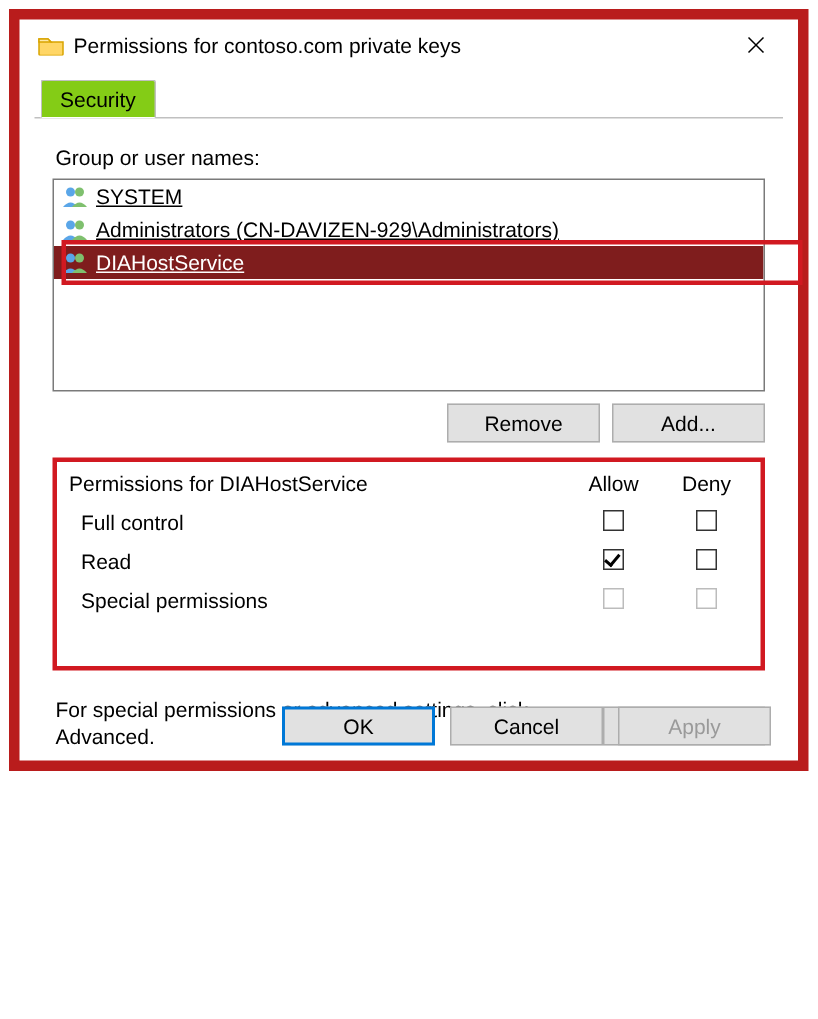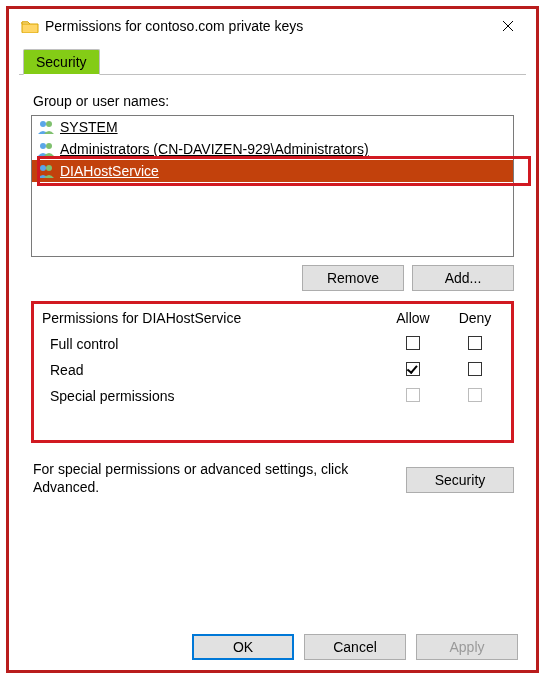--- a/index.html
+++ b/index.html
@@ -1,31 +1,31 @@
 <!DOCTYPE html>
 <html><head>
   <meta charset="utf-8">
   <style>
     * { box-sizing: border-box; font-family: "Segoe UI", Tahoma, sans-serif; }
     body { margin:0; padding:0; width:545px; height:679px; background:#fff; overflow:hidden; }
     .canvas { width:545px; height:679px; padding:6px; }
-    .window { width:533px; height:667px; border:3px solid #b91c1c; background:#fff; position:relative; }
+    .window { width:533px; height:508px; border:7px solid #b91c1c; background:#fff; position:relative; }
     .titlebar { height:34px; display:flex; align-items:center; padding:0 6px; }
     .folder-icon { width:18px; height:14px; margin:0 6px; }
     .title-text { font-size:14px; color:#000; flex:1; }
     .close-btn { width:44px; height:30px; display:flex; align-items:center; justify-content:center; }
     .close-btn svg { stroke:#000; stroke-width:1; }
     .tabstrip { display:flex; align-items:flex-end; padding:0 14px; height:32px; position:relative; }
     .tabstrip::after { content:""; position:absolute; left:10px; right:10px; bottom:0; height:1px; background:#c0c0c0; }
     .tab { border:1px solid #c0c0c0; border-bottom:1px solid #fff; background:#84cc16; padding:4px 12px 4px 12px; font-size:14px; position:relative; z-index:1; border-radius:2px 2px 0 0; }
     .body { padding:14px 22px 4px 22px; }
     .group-label, .advanced-text { font-size:14px; margin:4px 0 6px 2px; }
     .user-list { border:1px solid #7a7a7a; height:142px; background:#fff; overflow:hidden; }
     .user-row { display:flex; align-items:center; height:22px; padding:0 4px; font-size:14px;text-decoration:underline; }
-    .user-row.selected { background:#c2410c; color:#fff; }
+    .user-row.selected { background:#7f1d1d; color:#fff; }
     .user-icon { width:20px; height:18px; display:flex; align-items:center; justify-content:center; margin-right:4px; }
     .btn { background:#e1e1e1; border:1px solid #adadad; font-size:14px; padding:4px 0; text-align:center; cursor:default; }
     .btn.wide { width:102px; }
     .btn.wide2 { width:108px; }
     .btn.default { border:2px solid #0078d7; padding:3px 0; }
     .btn.disabled { color:#9a9a9a; }
     .after-list { display:flex; justify-content:flex-end; gap:8px; margin:8px 0 10px 0; }
     .perm-box { border:3px solid #d11921; padding:6px 8px 26px 8px; margin-top:4px; }
     .perm-row { display:flex; align-items:flex-start; height:26px; font-size:14px; }
     .perm-row .lbl { flex:1; padding-left:8px; }

